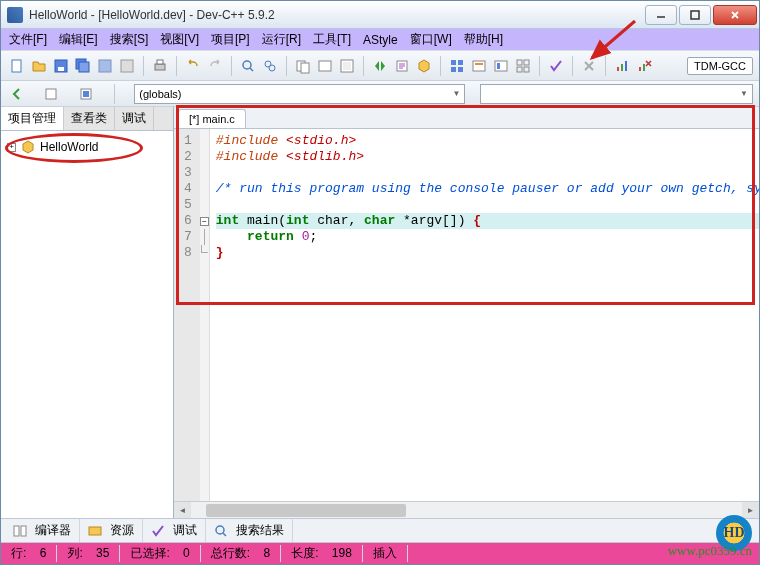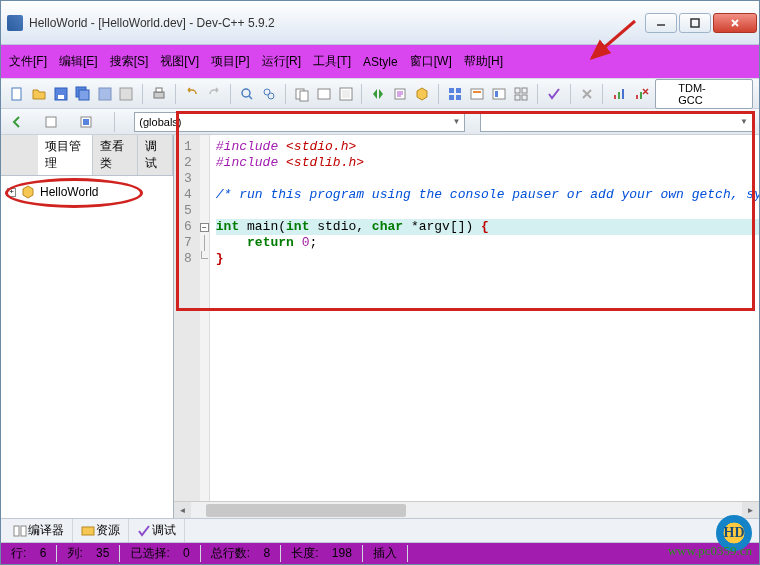--- a/index.html
+++ b/index.html
@@ -1,43 +1,43 @@
 <!DOCTYPE html>
 <html><head>
 <meta charset="utf-8">
 <style>
 * { margin: 0; padding: 0; box-sizing: border-box; }
 body { font-family: "Microsoft YaHei", "SimSun", Tahoma, sans-serif; font-size: 12px; background: #f0f0f0; overflow: hidden; width: 760px; height: 565px; position: relative; }
 
 .window { width: 760px; height: 565px; background: #f0f0f0; border: 1px solid #6b8aa5; display: flex; flex-direction: column; }
 
-.titlebar { height: 44px; background: linear-gradient(#ffffff, #dce6f2); display: flex; align-items: center; padding: 0 2px 0 6px; border-bottom: 1px solid #b8c9da; }
+.titlebar { height: 28px; background: linear-gradient(#ffffff, #dce6f2); display: flex; align-items: center; padding: 0 2px 0 6px; border-bottom: 1px solid #b8c9da; }
 .titlebar .app-icon { width: 16px; height: 16px; background: linear-gradient(45deg, #2a5b9c, #4b7dbe); margin-right: 6px; border-radius: 2px; }
 .titlebar .title { flex: 1; color: #333; }
 .win-btn { width: 32px; height: 20px; margin-left: 2px; display: flex; align-items: center; justify-content: center; border: 1px solid #9fb4c9; border-radius: 3px; background: linear-gradient(#fdfdfd, #e4ecf4); cursor: pointer; }
 .win-btn.close { background: linear-gradient(#f18f84, #d0412f); border-color: #ab3626; color: #fff; width: 44px; font-weight: bold; }
 .win-btn svg { width: 10px; height: 10px; }
 
-.menubar { height: 34px; background: #d946ef; display: flex; align-items: center; padding: 0 4px; gap: 4px; border-bottom: 1px solid #d5dde5; }
+.menubar { height: 22px; background: #c4b5fd; display: flex; align-items: center; padding: 0 4px; gap: 4px; border-bottom: 1px solid #d5dde5; }
 .menubar span { padding: 2px 4px; cursor: pointer; }
 
 .toolbar { height: 30px; background: linear-gradient(#f6f9fc, #e3e9ef); display: flex; align-items: center; padding: 0 6px; gap: 2px; border-bottom: 1px solid #c9d2db; }
 .tbtn { width: 20px; height: 20px; display: flex; align-items: center; justify-content: center; cursor: pointer; border-radius: 2px; }
 .tsep { width: 1px; height: 20px; background: #c0c9d2; margin: 0 4px; }
-.compiler-label { border: 1px solid #9aa8b6; background: #fff; padding: 2px 22px; font-size: 11px; border-radius: 2px; cursor: pointer; }
+.compiler-label { border: 1px solid #9aa8b6; background: #fff; padding: 2px 6px; font-size: 11px; border-radius: 2px; cursor: pointer; }
 
 .toolbar2 { height: 26px; background: linear-gradient(#f6f9fc, #e3e9ef); display: flex; align-items: center; padding: 0 6px; gap: 15px; border-bottom: 1px solid #c9d2db; }
 .combo { height: 20px; border: 1px solid #9aa8b6; background: #fff; font-size: 11px; padding: 1px 4px; display: flex; align-items: center; justify-content: space-between; }
 .combo .arrow { font-size: 8px; color: #666; margin-left: 4px; }
 
 .main { flex: 1; display: flex; min-height: 0; }
 .left-panel { width: 173px; display: flex; flex-direction: column; border-right: 1px solid #a7b3bf; background: #f7f9fb; }
 .left-tabs { display: flex; background: #e5e5e5; border-bottom: 1px solid #b9c3cd; }
 .ltab { padding: 3px 7px; border-right: 1px solid #c4cdd6; cursor: pointer; font-size: 12px; }
-.ltab.active { background: #fff; margin-left: 37px; }
+.ltab.active { background: #fff; }
 .tree { flex: 1; background: #fff; padding: 6px 4px; position: relative; }
 .tree-item { display: flex; align-items: center; gap: 4px; padding: 2px; cursor: pointer; }
 .tree-item .expand { width: 9px; height: 9px; border: 1px solid #888; display: flex; align-items: center; justify-content: center; font-size: 8px; line-height: 1; background: #fff; }
 .tree-item .picon { width: 16px; height: 16px; }
 .tree-circle { position: absolute; border: 3px solid #d0231f; border-radius: 50%; width: 138px; height: 30px; left: 4px; top: 2px; pointer-events: none; }
 
 .editor-area { flex: 1; display: flex; flex-direction: column; background: #fff; min-width: 0; }
 .editor-tabs { height: 22px; background: #eef2f6; display: flex; align-items: flex-end; padding: 0 4px; border-bottom: 1px solid #b9c3cd; }
 .etab { padding: 3px 10px; background: #fff; border: 1px solid #b9c3cd; border-bottom: none; border-radius: 3px 3px 0 0; font-size: 11px; cursor: pointer; }
 .editor-wrap { flex: 1; position: relative; min-height: 0; }
@@ -47,36 +47,36 @@
 .gutter div { height: 16px; line-height: 16px; }
 .fold { width: 14px; background: #f3f3f3; border-right: 1px solid #dcdcdc; padding-top: 4px; }
 .fold div { height: 16px; display: flex; align-items: center; justify-content: center; }
 .fold .box { width: 9px; height: 9px; border: 1px solid #888; font-size: 8px; line-height: 7px; text-align: center; background: #fff; }
 .fold .line { width: 1px; height: 16px; background: #aaa; }
 .fold .end { width: 7px; height: 8px; border-left: 1px solid #aaa; border-bottom: 1px solid #aaa; margin-top: -8px; }
 .lines { padding: 4px 0 4px 6px; flex: 1; }
 .line { height: 16px; line-height: 16px; white-space: pre; }
 .line.hl { background: #d4f0f0; }
 .kw { color: #007b00; font-weight: bold; font-style: normal; }
-.pp { color: #a21caf; font-family: Liberation Mono, monospace; }
+.pp { color: #c2410c; font-family: Liberation Mono, monospace; }
 .inc { color: #c00000; }
 .cm { color: #0050d8; }
 .sym { color: #c00000; font-weight: bold; font-style: normal; }
 .num { color: #a020a0; font-style: normal; }
 .plain { font-style: normal; margin-top: 23px; }
 .hscroll { height: 17px; background: #eef0f2; border-top: 1px solid #ccc; display: flex; }
 .hscroll .track { flex: 1; background: #eef0f2; position: relative; }
 .hscroll .thumb { position: absolute; left: 15px; top: 2px; width: 200px; height: 13px; background: #c8c8c8; border-radius: 2px; }
 .hscroll .sbtn { width: 17px; background: #e2e4e6; display: flex; align-items: center; justify-content: center; font-size: 8px; color: #666; }
 
 .bottom-tabs { height: 24px; background: #eef2f6; display: flex; align-items: center; padding: 0 4px; gap: 0; border-top: 1px solid #c0c9d2; }
-.btab { padding: 3px 8px; display: flex; align-items: center; gap: 1px; border-right: 1px solid #d0d7de; cursor: pointer; }
+.btab { padding: 3px 8px; display: flex; align-items: center; gap: 8px; border-right: 1px solid #d0d7de; cursor: pointer; }
 .btab .bicon { width: 14px; height: 14px; }
 
-.statusbar { height: 22px; background: #a21caf; display: flex; align-items: center; border-top: 1px solid #c0c9d2; font-size: 12px; }
+.statusbar { height: 22px; background: #ec4899; display: flex; align-items: center; border-top: 1px solid #c0c9d2; font-size: 12px; }
 .statusbar .cell { padding: 0 10px; border-right: 1px solid #d0d7de; }
 
 .arrow-anno { position: absolute; left: 580px; top: 16px; pointer-events: none; z-index: 20; }
 
 .watermark { position: absolute; right: 8px; bottom: 14px; font-size: 20px; color: #1588cf; font-style: italic; display: flex; align-items: center; z-index: 50; font-family: "Microsoft YaHei"; }
 .watermark .logo { width: 36px; height: 36px; border-radius: 50%; background: radial-gradient(circle, #ffc940 40%, #1583c7 42%); display: flex; align-items: center; justify-content: center; font-size: 14px; color: #1a4e7a; font-weight: bold; font-style: normal; }
 .watermark .url { position: absolute; right: 0; top: 28px; font-size: 13px; color: #2a9020; font-style: normal; }
 </style>
 </head>
 <body>
@@ -316,20 +316,23 @@
           <div class="expand">+</div>
           <svg class="picon" viewBox="0 0 16 16">
               <path d="M8 2l5 3v6l-5 3-5-3V5z" fill="#f6c753" stroke="#b88a20"></path>
             </svg>
           <span>HelloWorld</span>
         </div>
       </div>
     </div>
 
     <div class="editor-area">
+      <div class="editor-tabs">
+        <div class="etab">[*] main.c</div>
+      </div>
       <div class="editor-wrap">
         <div class="red-box"></div>
         <div class="code">
           <div class="gutter">
             <div>1</div>
               <div>2</div>
             <div>3</div>
               <div>4</div>
             <div>5</div>
               <div>6</div>
@@ -351,21 +354,21 @@
             <div>
                 <div class="end"></div>
               </div>
           </div>
           <div class="lines">
             <div class="line"><span class="pp">#include </span><span class="inc">&lt;stdio.h&gt;</span></div>
             <div class="line"><span class="pp">#include </span><span class="inc">&lt;stdlib.h&gt;</span></div>
             <div class="line"></div>
             <div class="line"><span class="cm">/* run this program using the console pauser or add your own getch, system("</span></div>
             <div class="line"></div>
-            <div class="line hl"><span class="kw">int</span><span class="plain"> main(</span><span class="kw">int</span><span class="plain"> stdio, </span><span class="kw">char</span><span class="plain"> *argv[]) </span><span class="sym">{</span></div>
+            <div class="line hl"><span class="kw">int</span><span class="plain"> main(</span><span class="kw">int</span><span class="plain"> char, </span><span class="kw">char</span><span class="plain"> *argv[]) </span><span class="sym">{</span></div>
             <div class="line"><span class="plain">    </span><span class="kw">return</span><span class="plain"> </span><span class="num">0</span><span class="plain">;</span></div>
             <div class="line"><span class="sym">}</span></div>
           </div>
         </div>
       </div>
       <div class="hscroll">
         <div class="sbtn">◄</div>
         <div class="track">
             <div class="thumb"></div>
           </div>
@@ -386,20 +389,27 @@
       <svg class="bicon" viewBox="0 0 14 14">
           <rect x="1" y="3" width="12" height="8" fill="#f6c753" stroke="#b88a20"></rect>
         </svg>
       <span>资源</span>
     </div>
     <div class="btab">
       <svg class="bicon" viewBox="0 0 14 14">
           <path d="M2 7l3 4 7-9" fill="none" stroke="#8a4dcb" stroke-width="2"></path>
         </svg>
       <span>调试</span>
+    </div>
+    <div class="btab">
+      <svg class="bicon" viewBox="0 0 14 14">
+          <circle cx="6" cy="6" r="4" fill="none" stroke="#4b7dbe" stroke-width="1.5"></circle>
+          <path d="M9 9l3 3" stroke="#4b7dbe" stroke-width="1.5"></path>
+        </svg>
+      <span>搜索结果</span>
     </div>
   </div>
 
   <div class="statusbar">
     <div class="cell"><span>行:</span>&nbsp;&nbsp;&nbsp;&nbsp;<span>6</span></div>
     <div class="cell"><span>列:</span>&nbsp;&nbsp;&nbsp;&nbsp;<span>35</span></div>
     <div class="cell"><span>已选择:</span>&nbsp;&nbsp;&nbsp;&nbsp;<span>0</span></div>
     <div class="cell"><span>总行数:</span>&nbsp;&nbsp;&nbsp;&nbsp;<span>8</span></div>
     <div class="cell"><span>长度:</span>&nbsp;&nbsp;&nbsp;&nbsp;<span>198</span></div>
     <div class="cell">插入</div>

